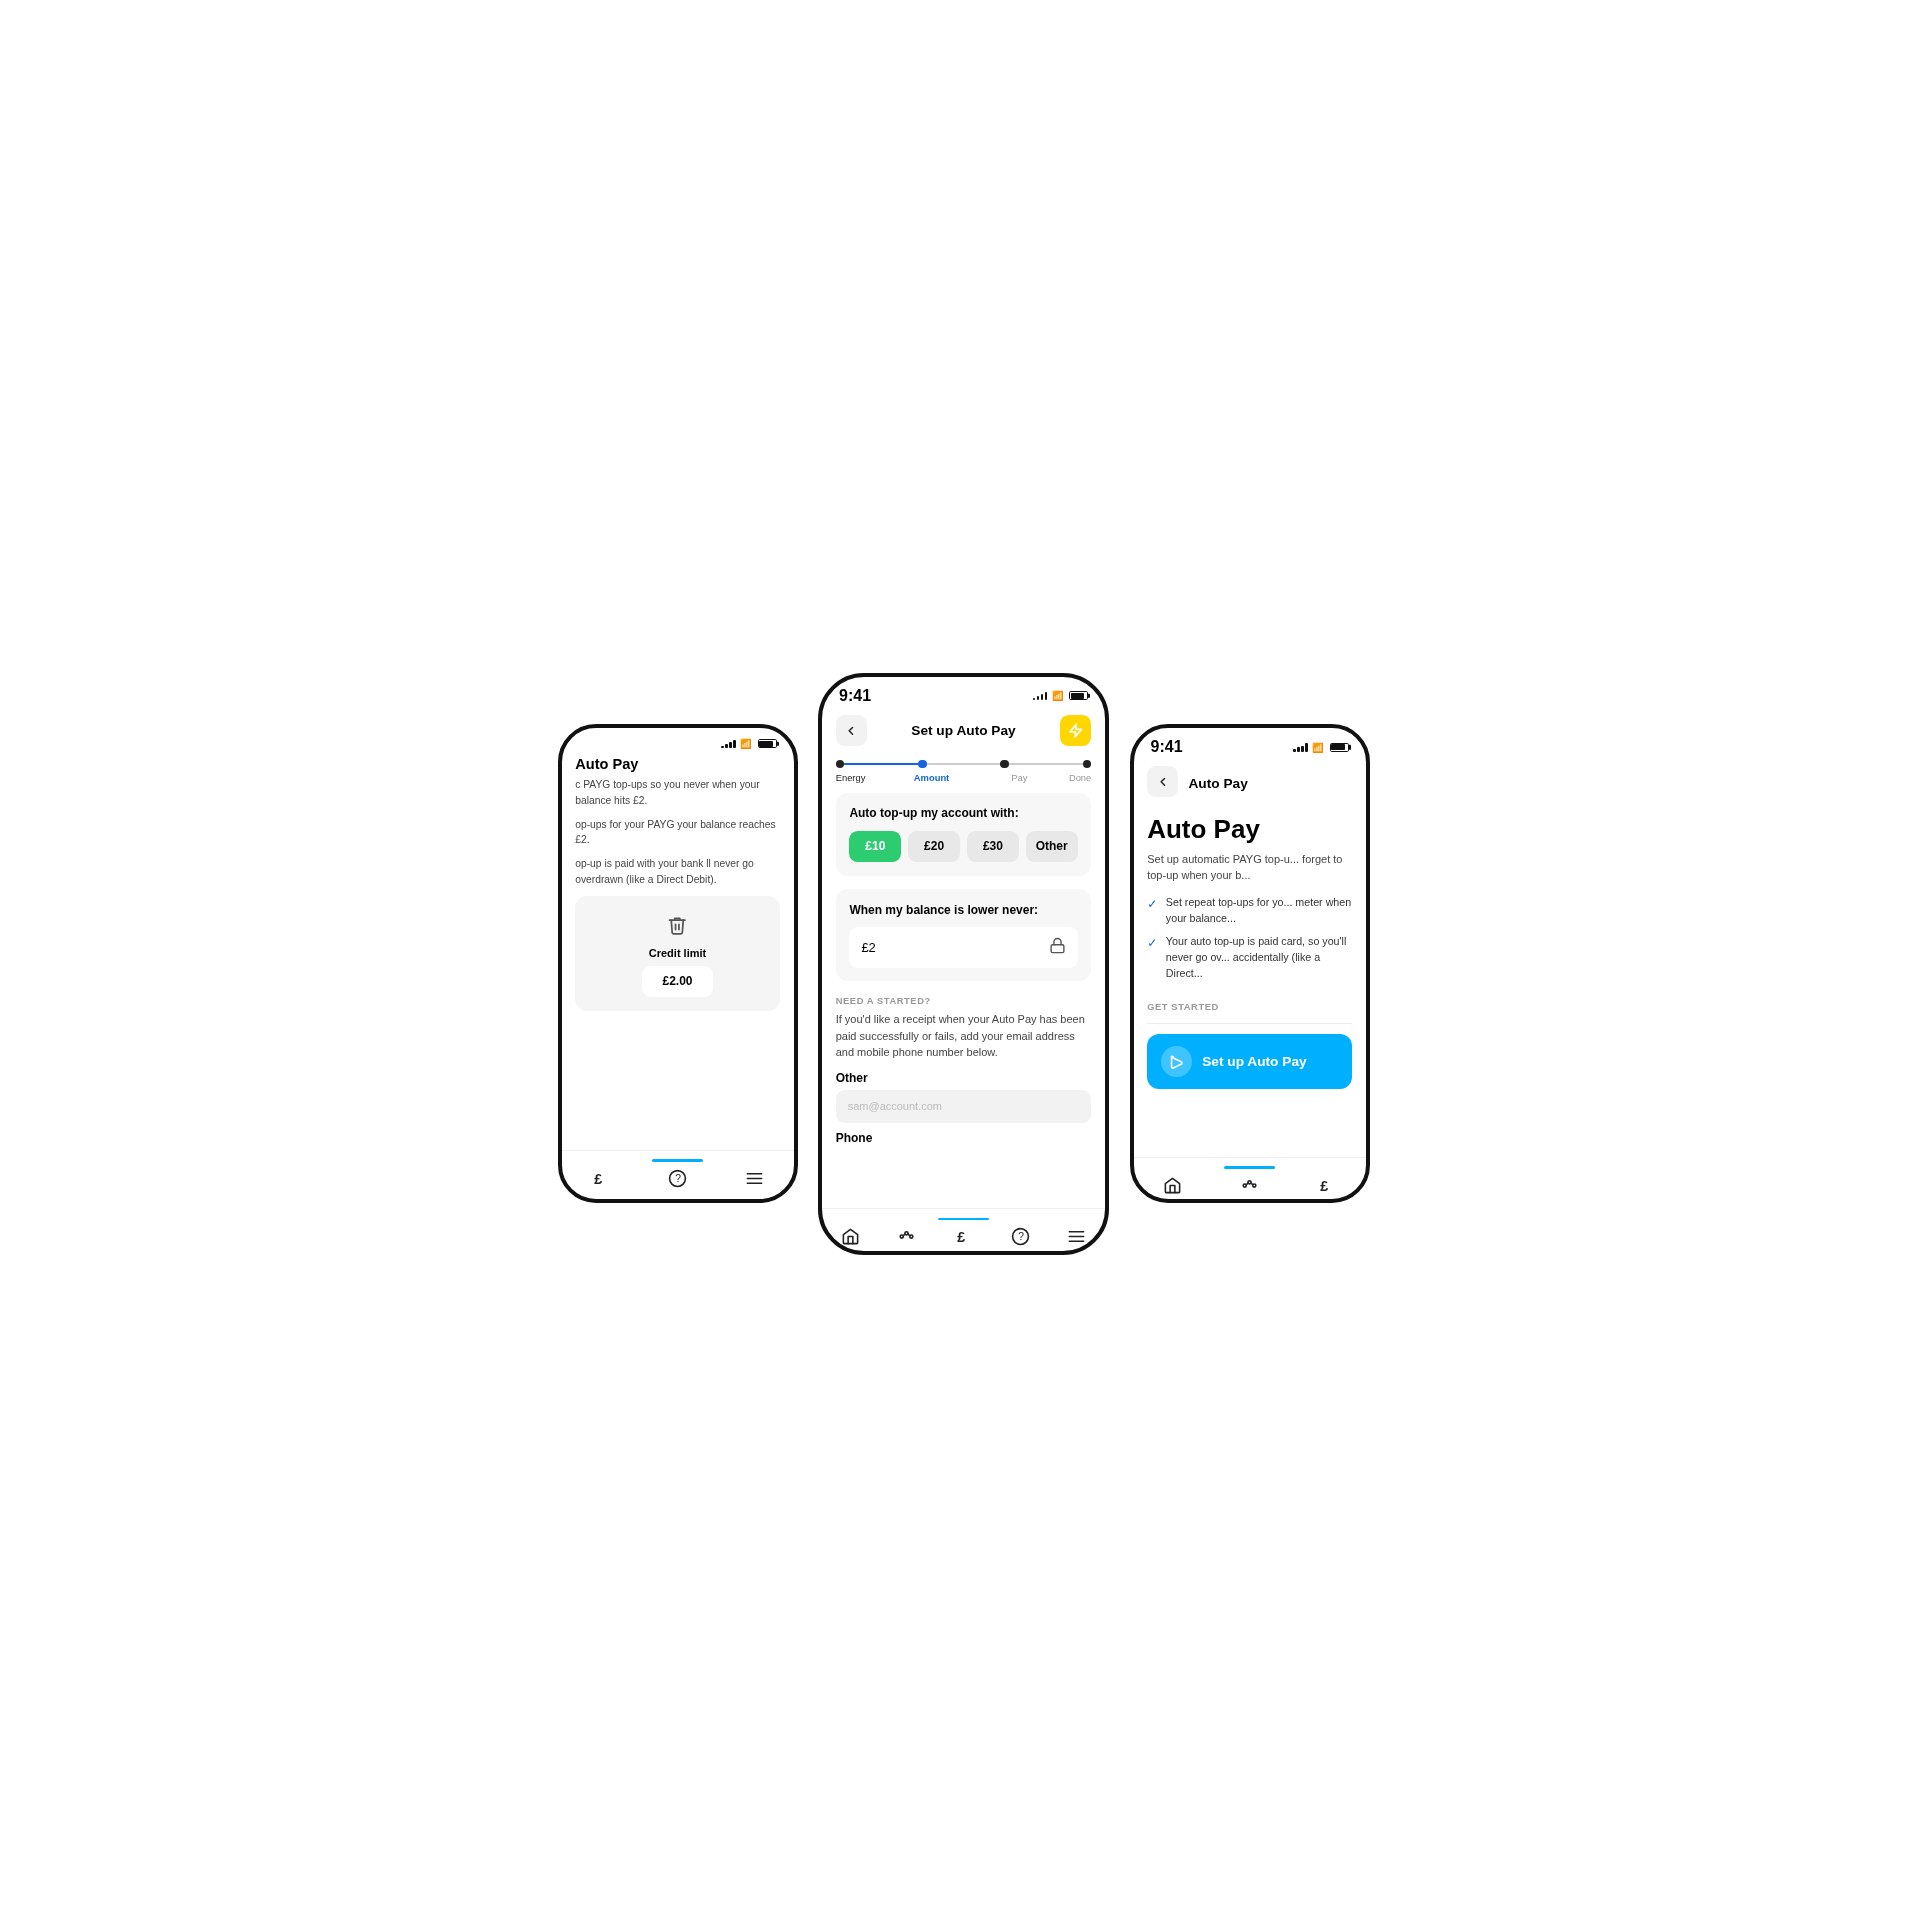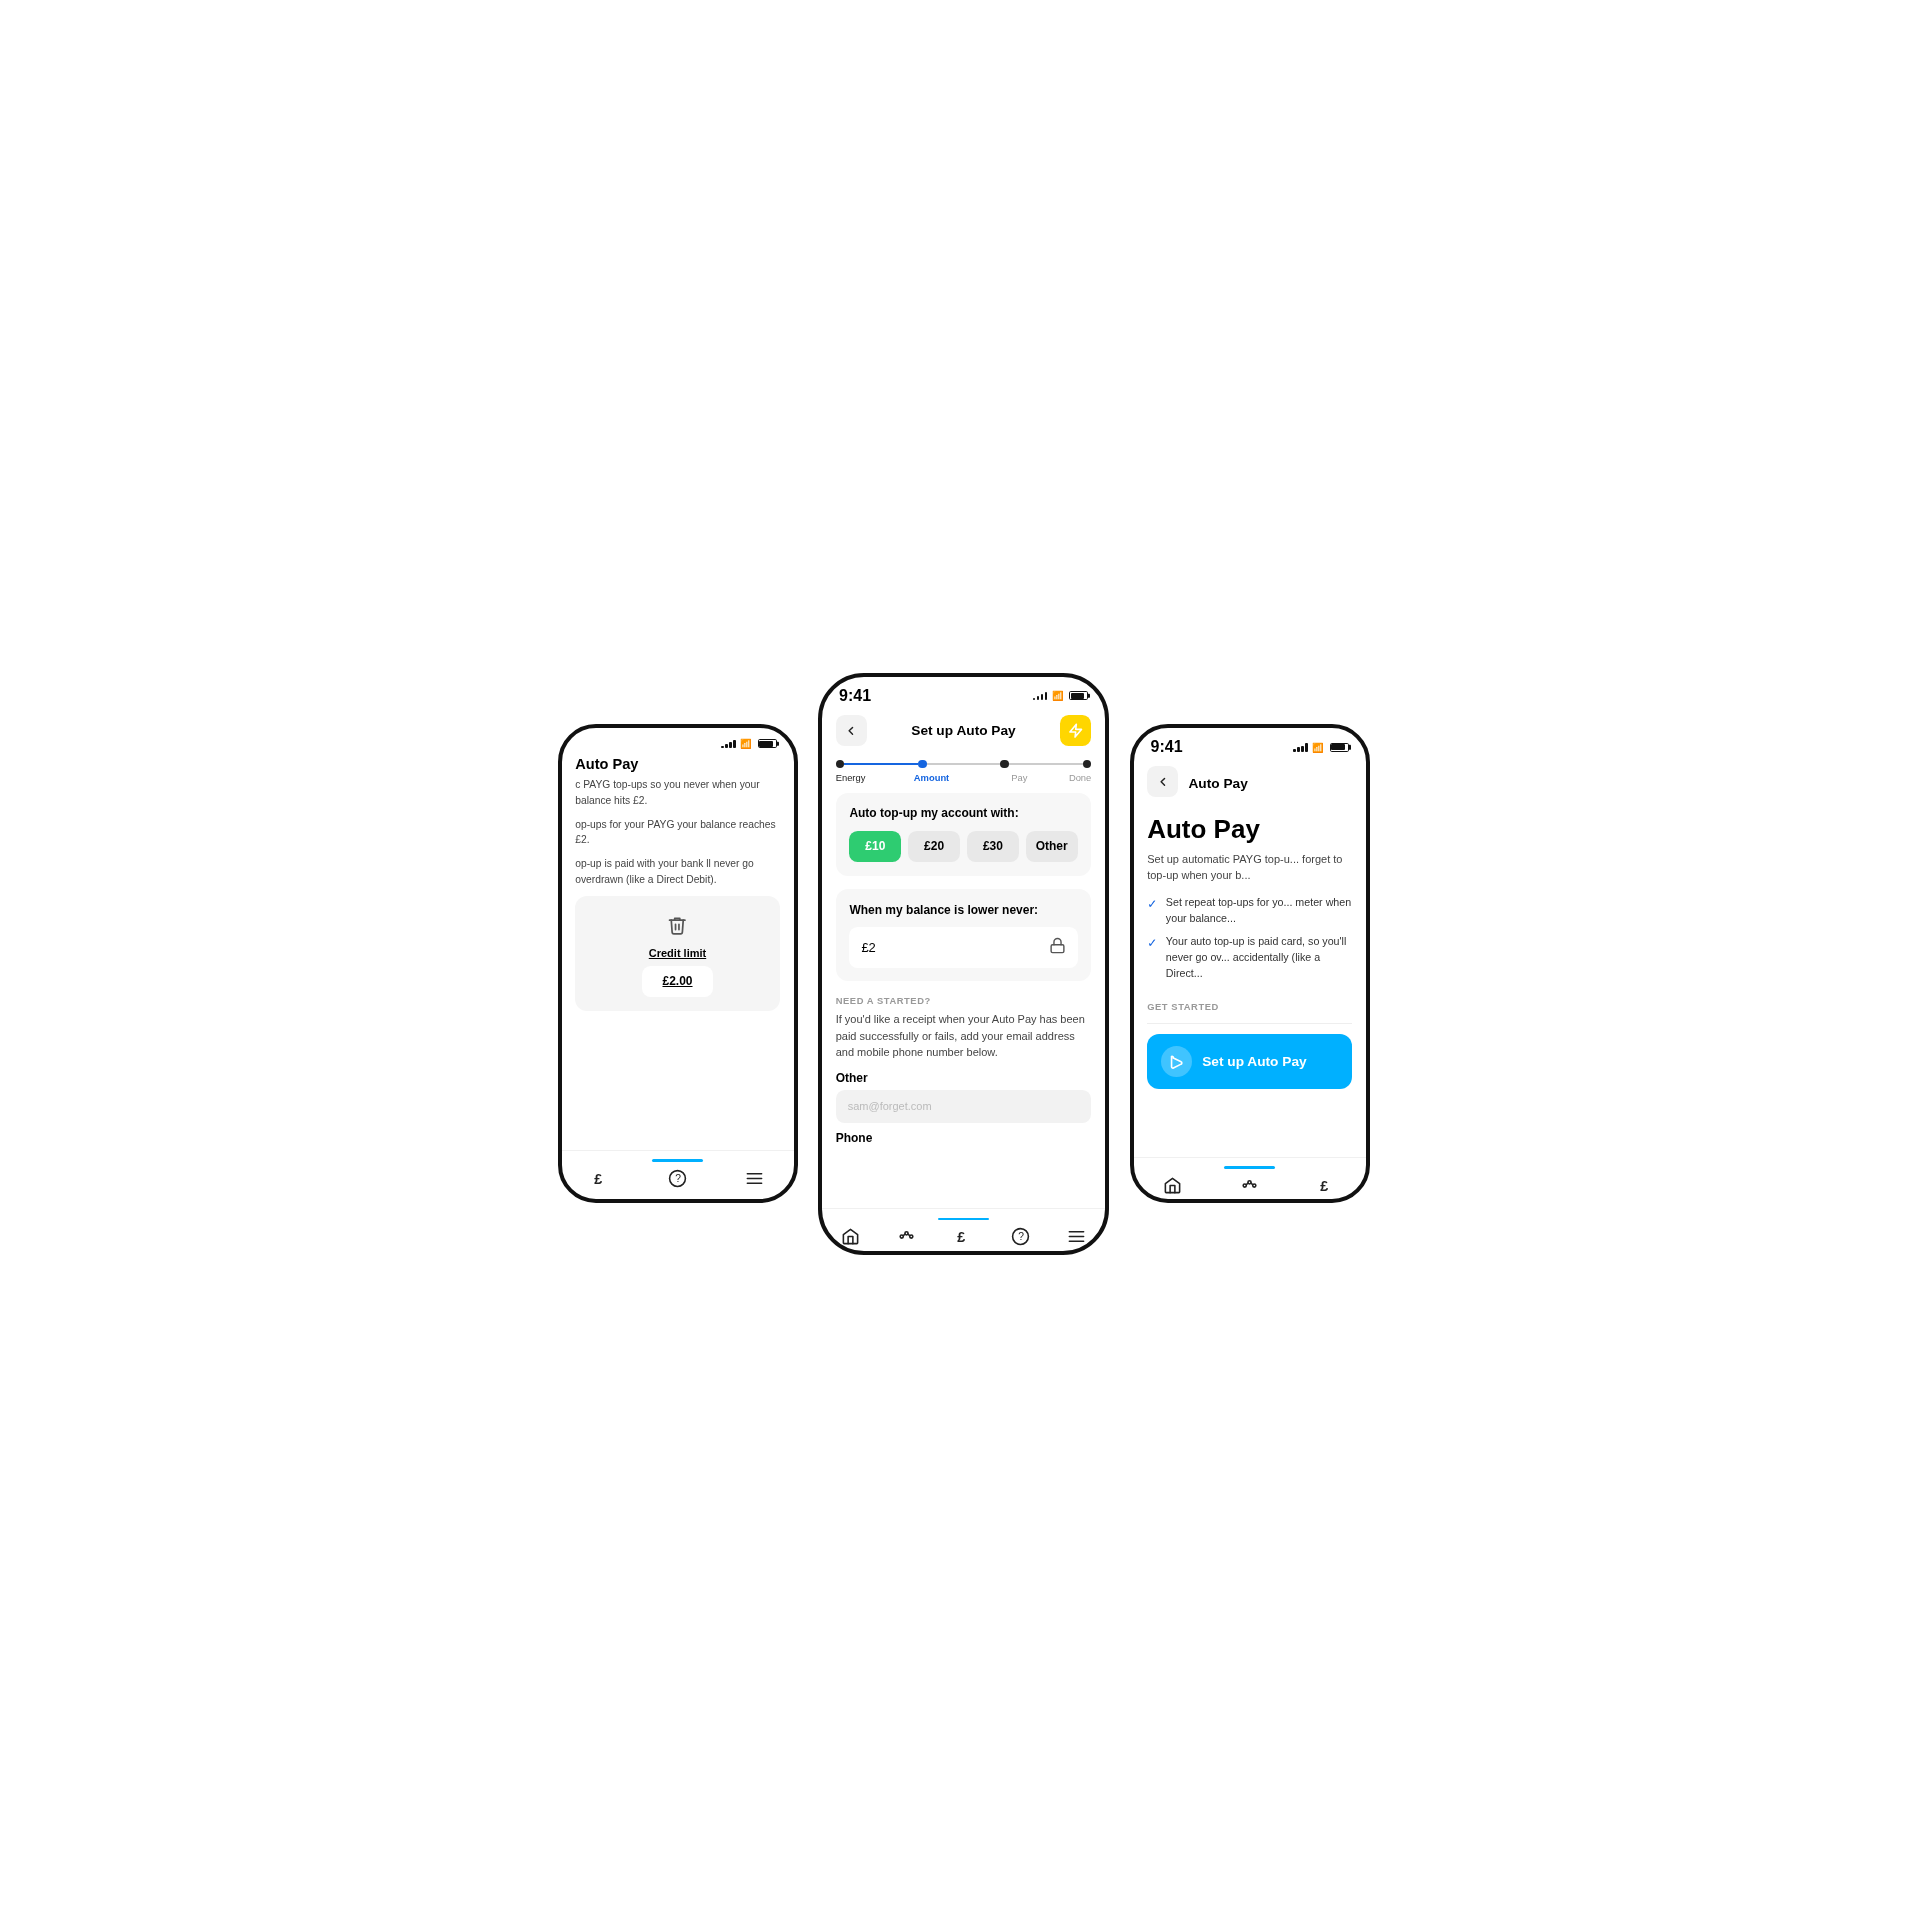--- a/index.html
+++ b/index.html
@@ -272,21 +272,20 @@
       line-height: 1.5;
       margin-bottom: 8.6px;
     }
     .credit-limit-box {
       background: #f5f5f5;
       border-radius: 12px;
       padding: 13.7px;
       display: flex;
       flex-direction: column;
       align-items: center;
-      text-decoration: underline;
     }
     .delete-icon-box {
       width: 31px;
       height: 31px;
       display: flex;
       align-items: center;
       justify-content: center;
       margin-bottom: 6.8px;
     }
     .credit-limit-label {
@@ -554,21 +553,21 @@
               <path d="M7 11V7a5 5 0 0 1 10 0v4"></path>
             </svg>
           </div>
         </div>
       </div>
 
       <div class="receipt-section">
         <div class="receipt-label">NEED A STARTED?</div>
         <div class="receipt-desc">If you'd like a receipt when your Auto Pay has been paid successfully or fails, add your email address and mobile phone number below.</div>
         <div class="input-label">Other</div>
-        <div class="text-input" style="color:#bbb;">sam@forget.com</div>
+        <div class="text-input" style="color:#bbb;">sam@account.com</div>
         <div class="input-label">Phone</div>
       </div>
 
       <div class="bottom-nav">
         <div style="display:flex;justify-content:center;margin-bottom:6.8px;">
           <div style="width:51px;height:2.6px;background:#00B0FF;border-radius:1.7px;"></div>
         </div>
         <div class="bottom-nav-bar">
           <div class="nav-item">
             <svg width="19" height="19" viewBox="0 0 24 24" fill="none" stroke="#222" stroke-width="2" stroke-linecap="round" stroke-linejoin="round">

